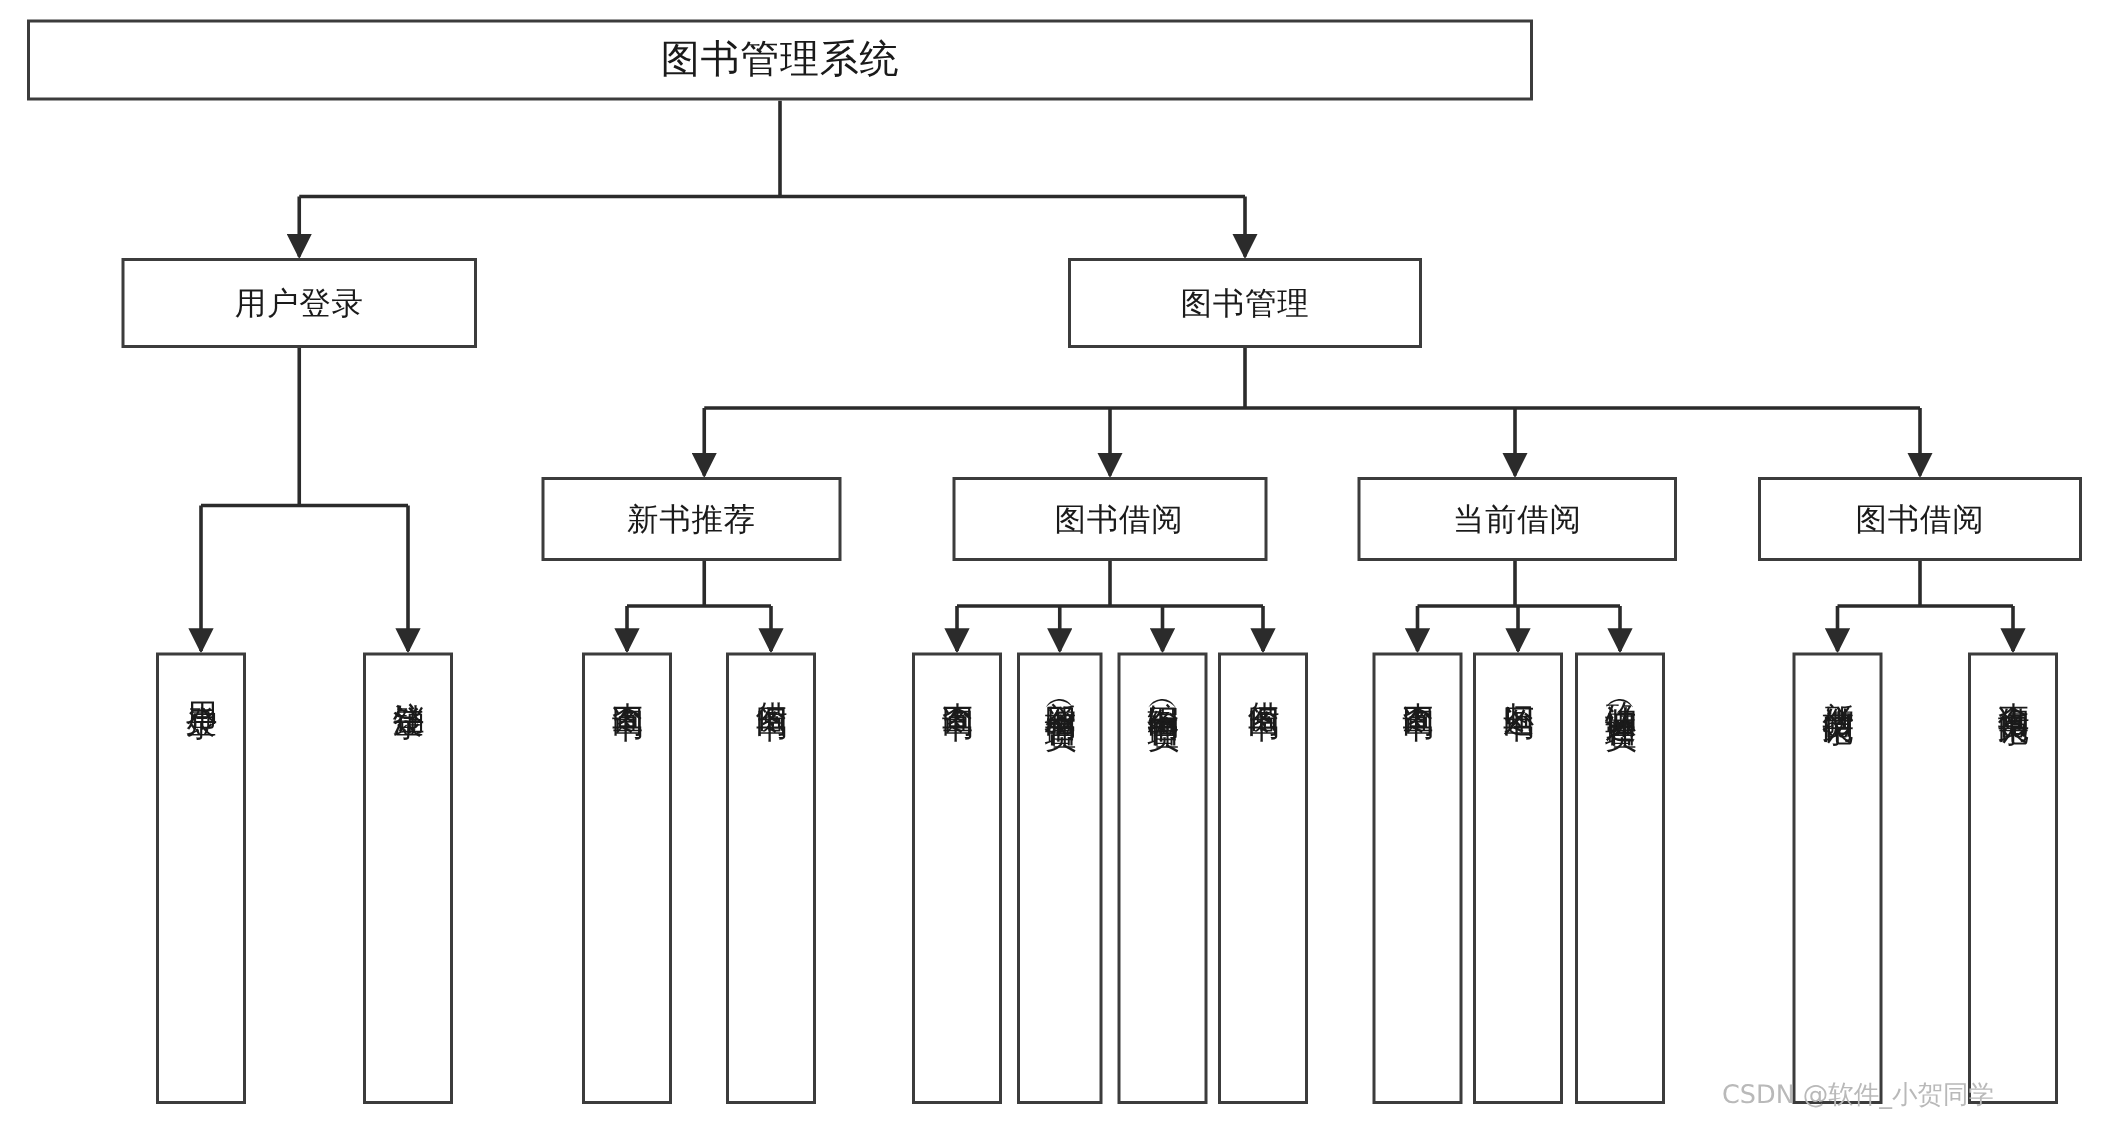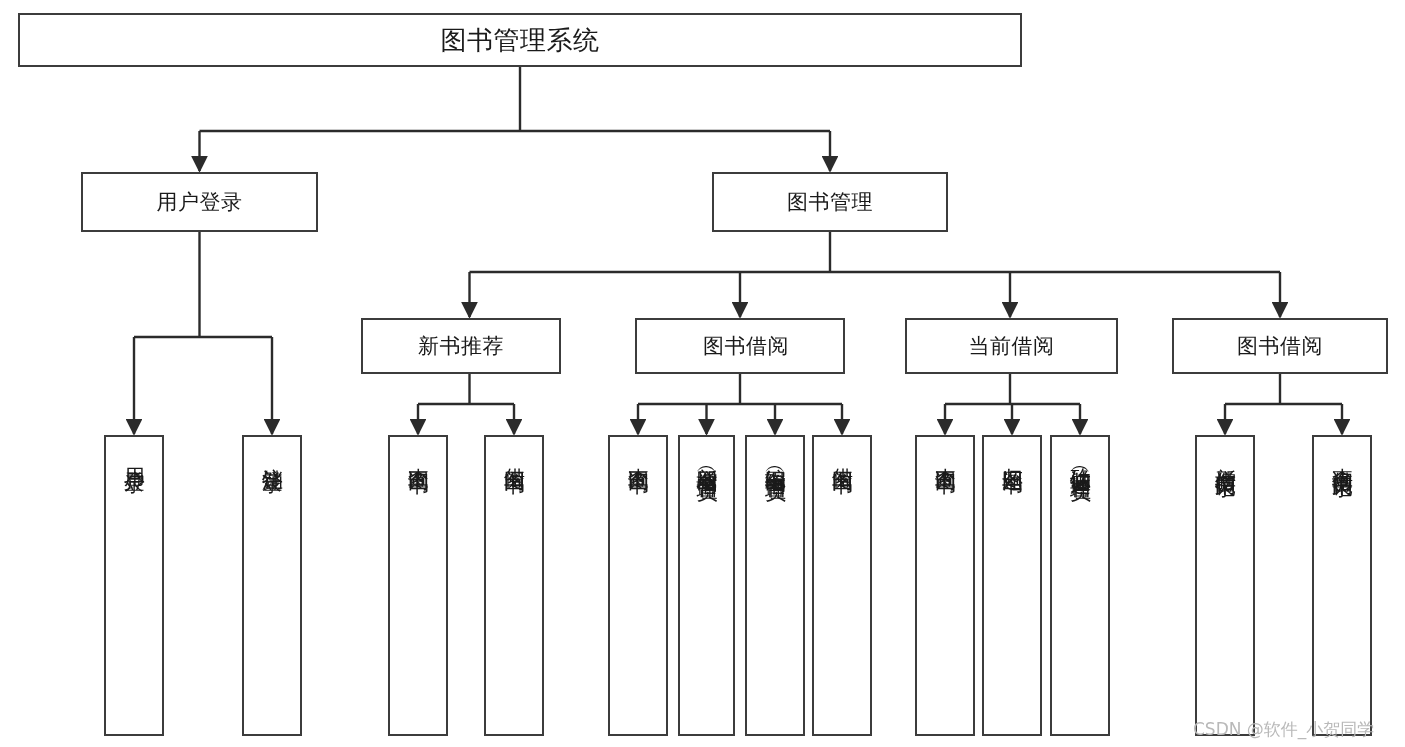--- a/index.html
+++ b/index.html
@@ -171,14 +171,14 @@
         <span class="label">确认归还（管理员）</span>
       </div>
       <div class="node vert" style="left: 1195px; top: 435px; width: 60px; height: 301px;">
         <span class="label">新增借阅记录</span>
       </div>
       <div class="node vert" style="left: 1312px; top: 435px; width: 60px; height: 301px;">
         <span class="label">查询借阅记录</span>
       </div>
     </div>
 
-  <div class="watermark" style="left:1193px; top:718px;">CSDN @软件_小贺同学</div>
+  <div class="watermark" style="left:1148px; top:718px;">CSDN @软件_小贺同学</div>
 </div>
 
 </body></html>

